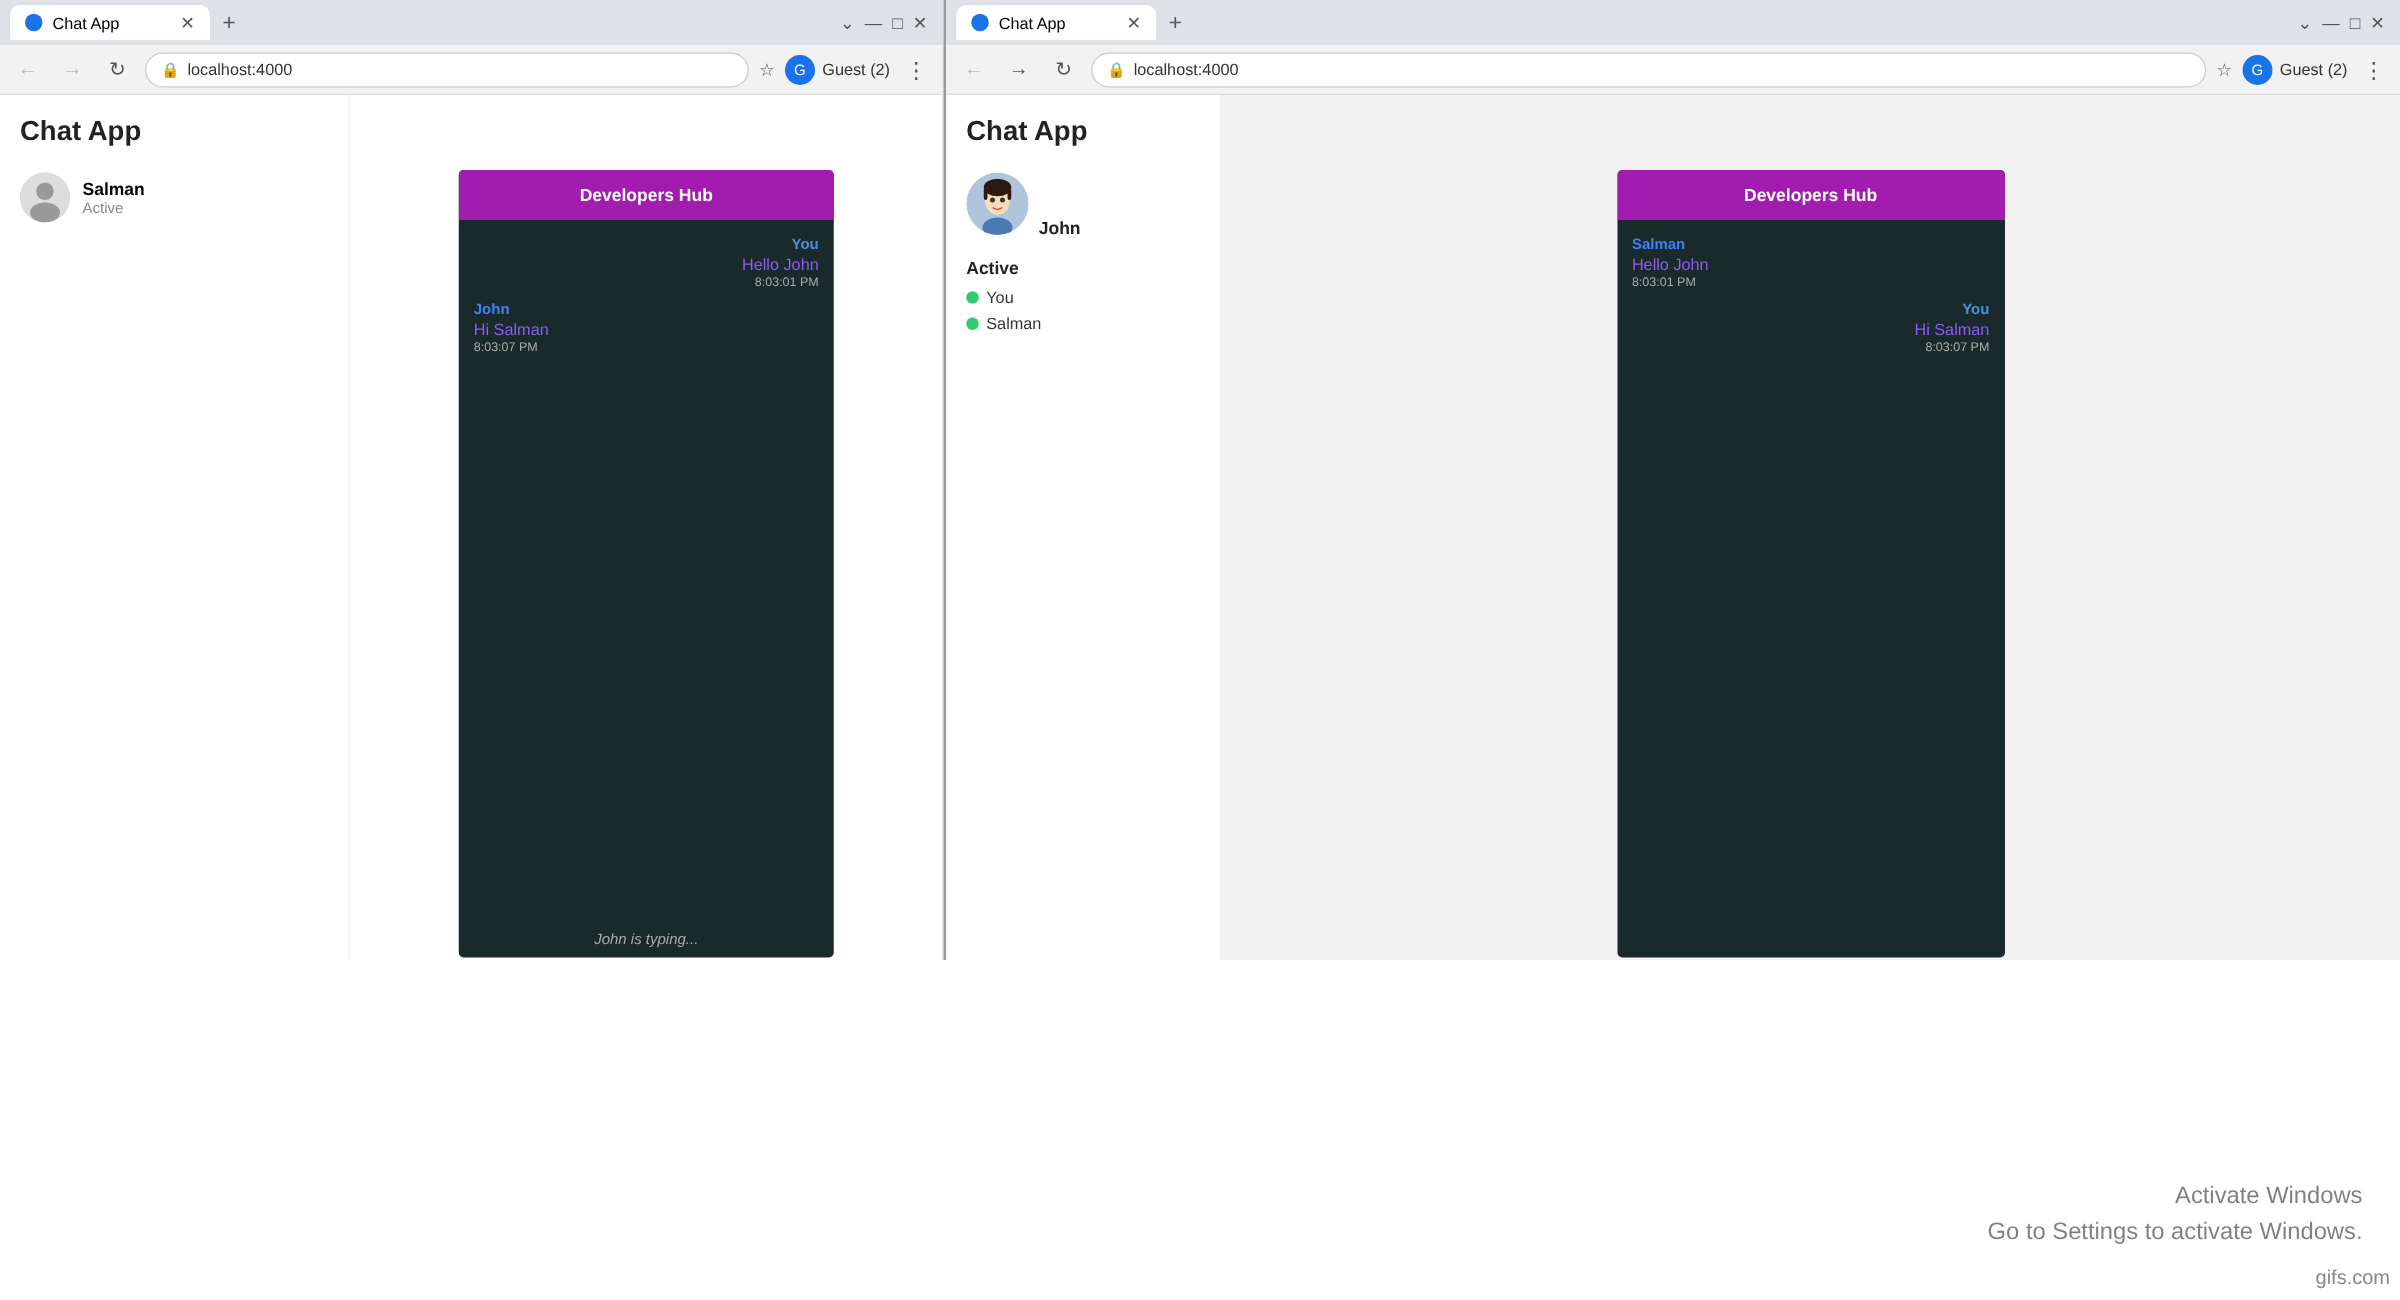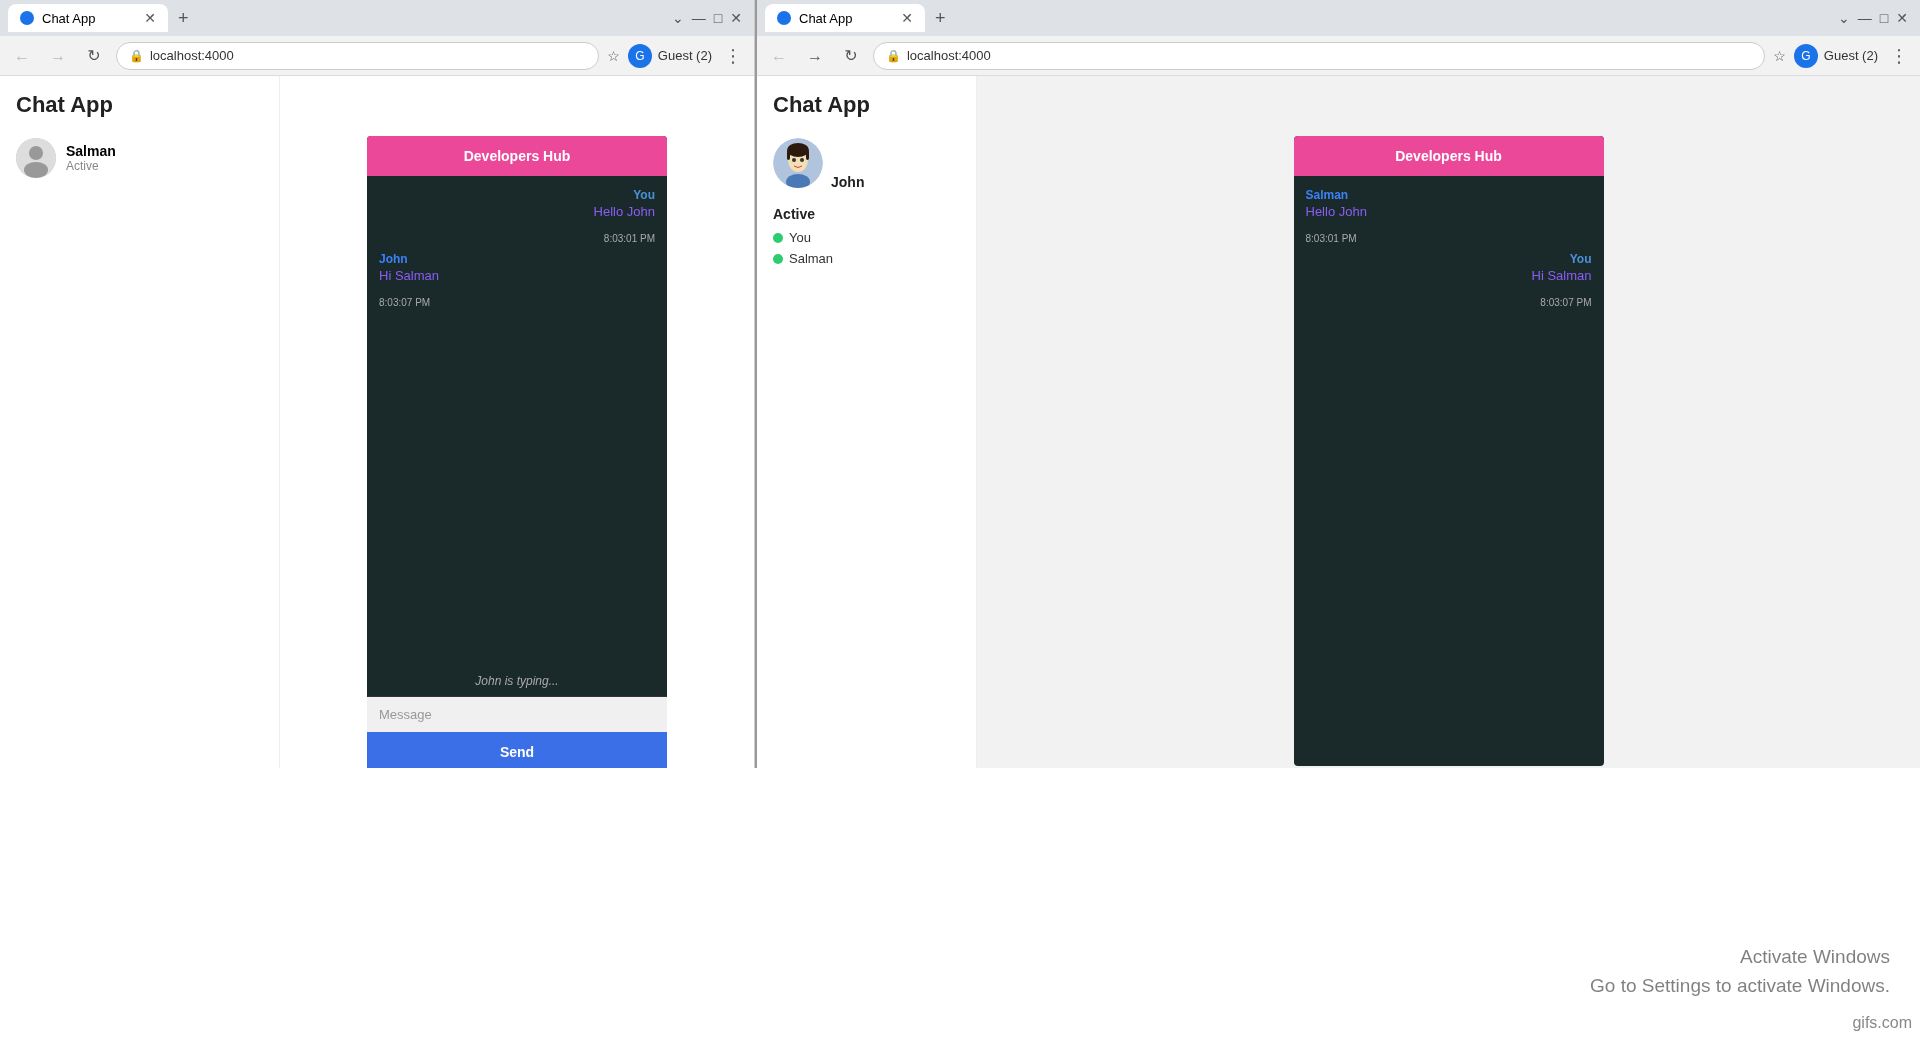--- a/index.html
+++ b/index.html
@@ -242,21 +242,21 @@
       width: 300px;
       background: #1a2a2a;
       border-radius: 4px;
       overflow: hidden;
       display: flex;
       flex-direction: column;
       min-height: 630px;
     }
 
     .chat-header {
-      background: #ec4899;
+      background: #a21caf;
       color: #fff;
       text-align: center;
       padding: 12px;
       font-size: 14px;
       font-weight: bold;
     }
 
     .chat-messages {
       flex: 1;
       padding: 12px;
@@ -287,21 +287,21 @@
     .msg-incoming .msg-sender { color: #3b82f6; }
 
     .msg-text {
       color: #8b5cf6;
       font-size: 13px;
     }
 
     .msg-time {
       font-size: 10px;
       color: #aaa;
-      margin-top: 14px;
+      margin-top: 2px;
     }
 
     .typing-indicator {
       position: absolute;
       bottom: 8px;
       left: 50%;
       transform: translateX(-50%);
       color: #aaa;
       font-size: 12px;
       font-style: italic;
@@ -515,24 +515,20 @@
                 <div class="msg-time">8:03:01 PM</div>
               </div>
 
               <div class="msg-incoming">
                 <div class="msg-sender" style="color:#3b82f6;">John</div>
                 <div class="msg-text">Hi Salman</div>
                 <div class="msg-time">8:03:07 PM</div>
               </div>
               <div class="typing-indicator">John is typing...</div>
             </div>
-            <div class="chat-input-area">
-              <input class="chat-input" type="text" value="" placeholder="Message" style="">
-              <button class="send-btn">Send</button>
-            </div>
           </div>
         </div>
       </div>
     </div>
   </div>
 
   <div class="browser-divider"></div>
 
   <div class="browser-pane right-pane" style="flex:1;">
 

